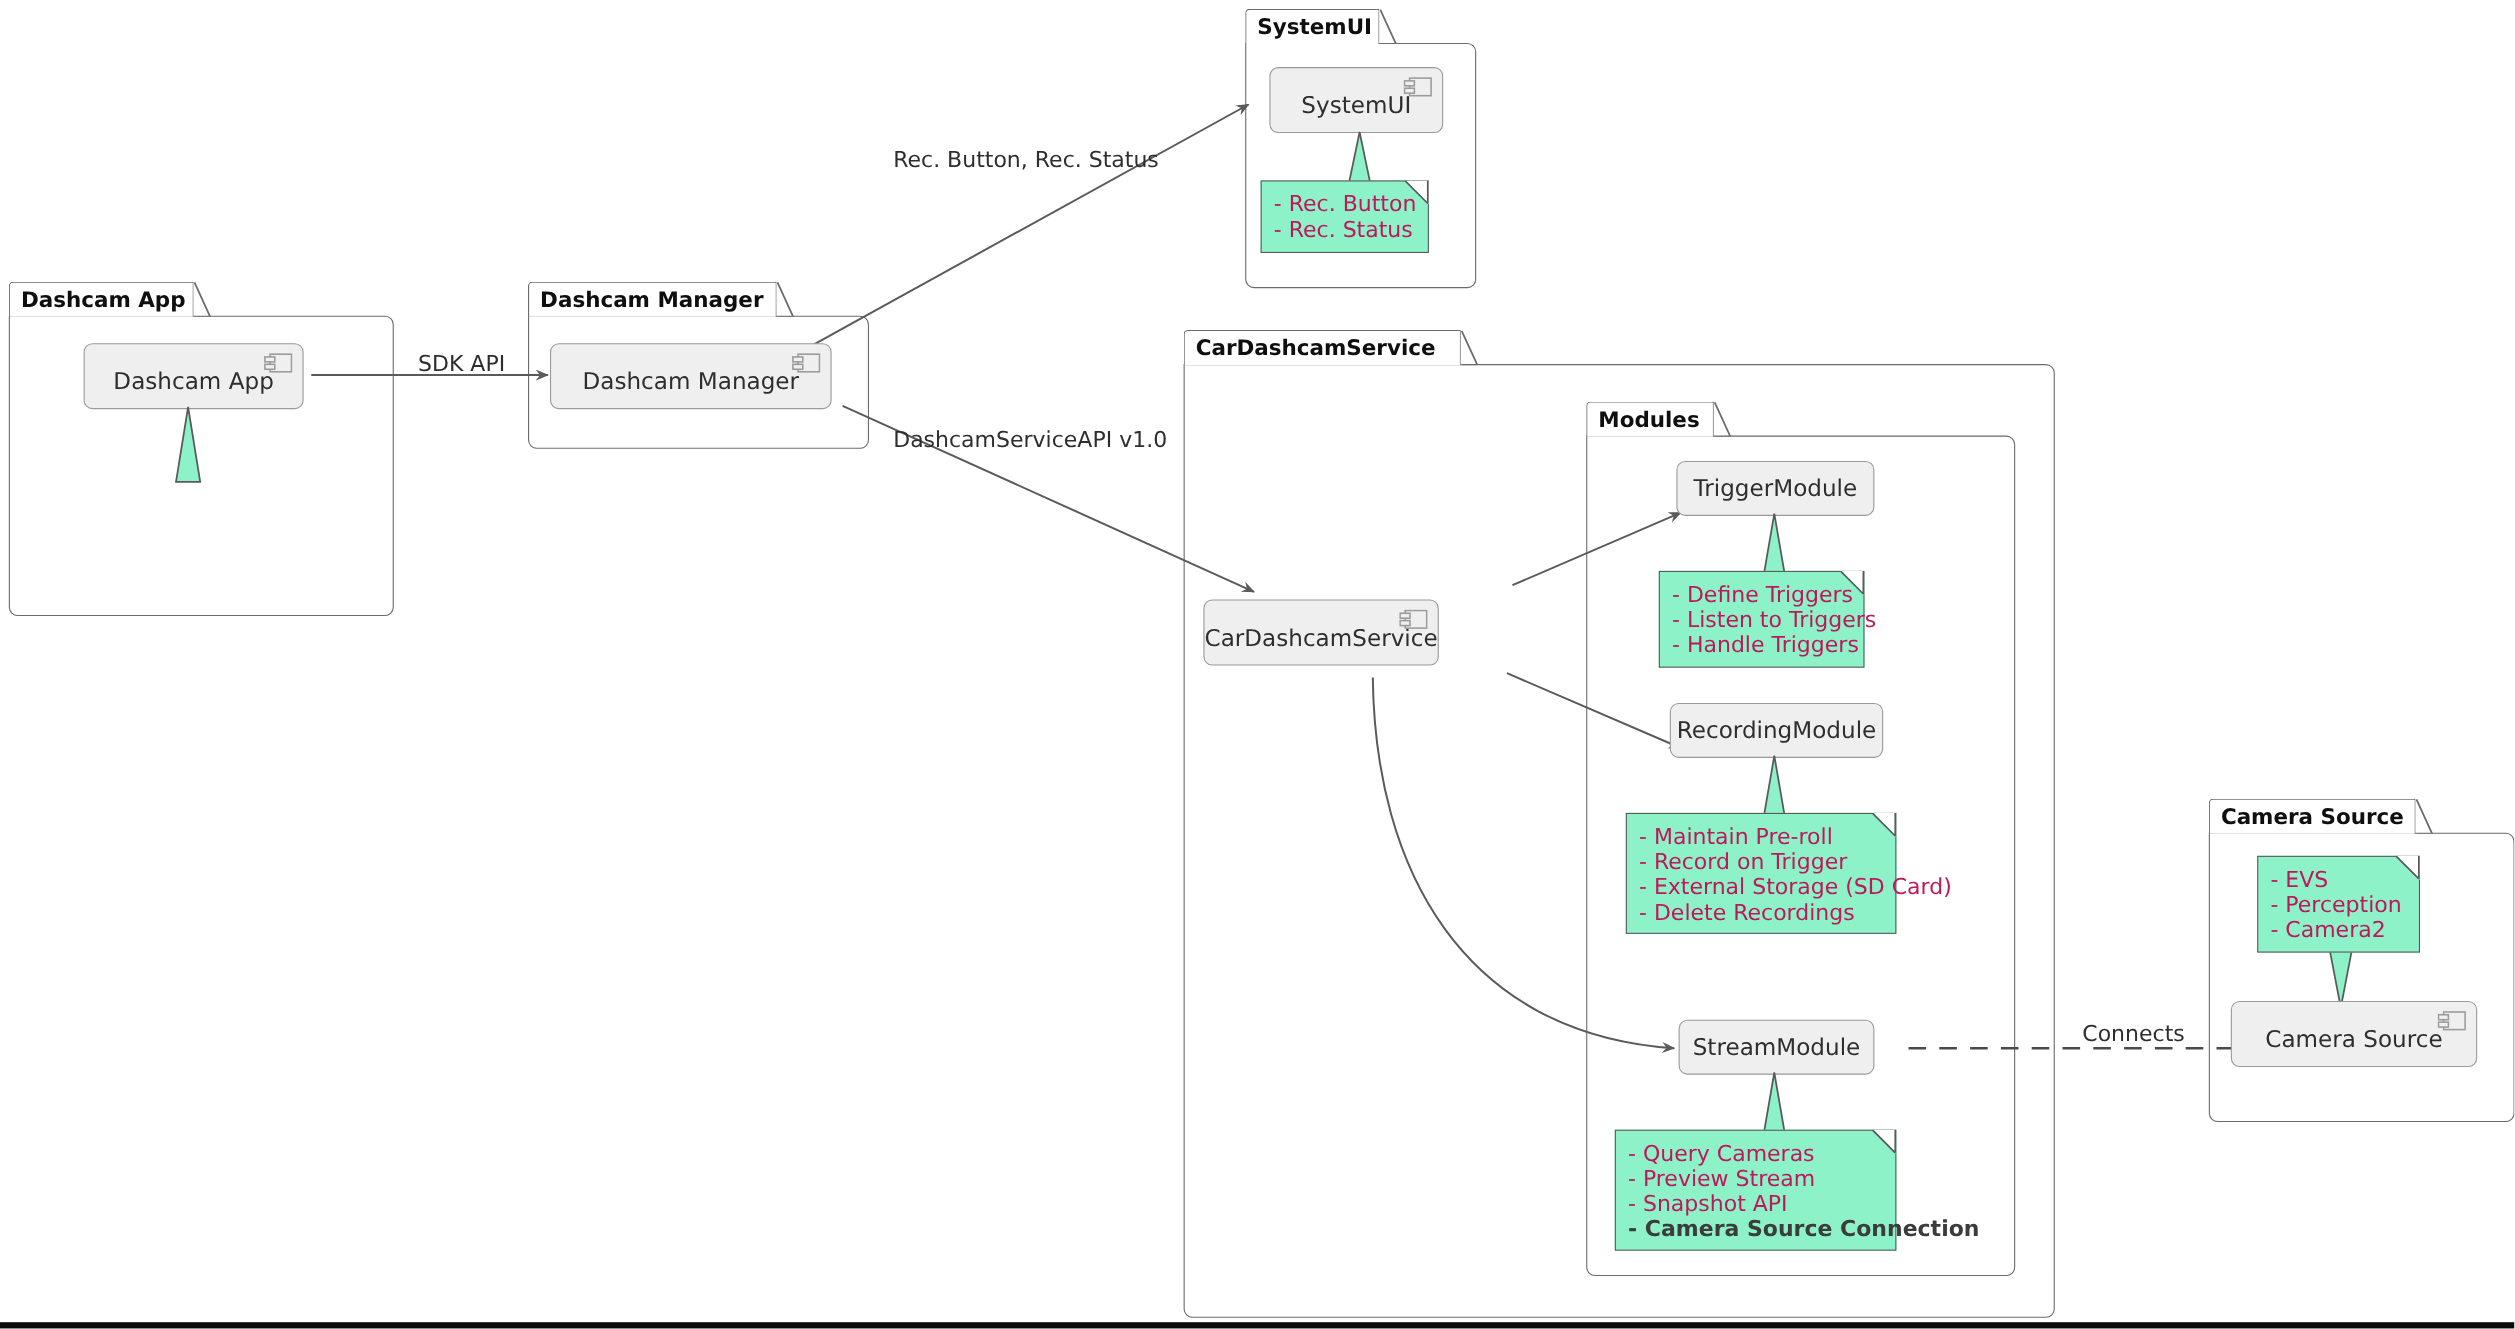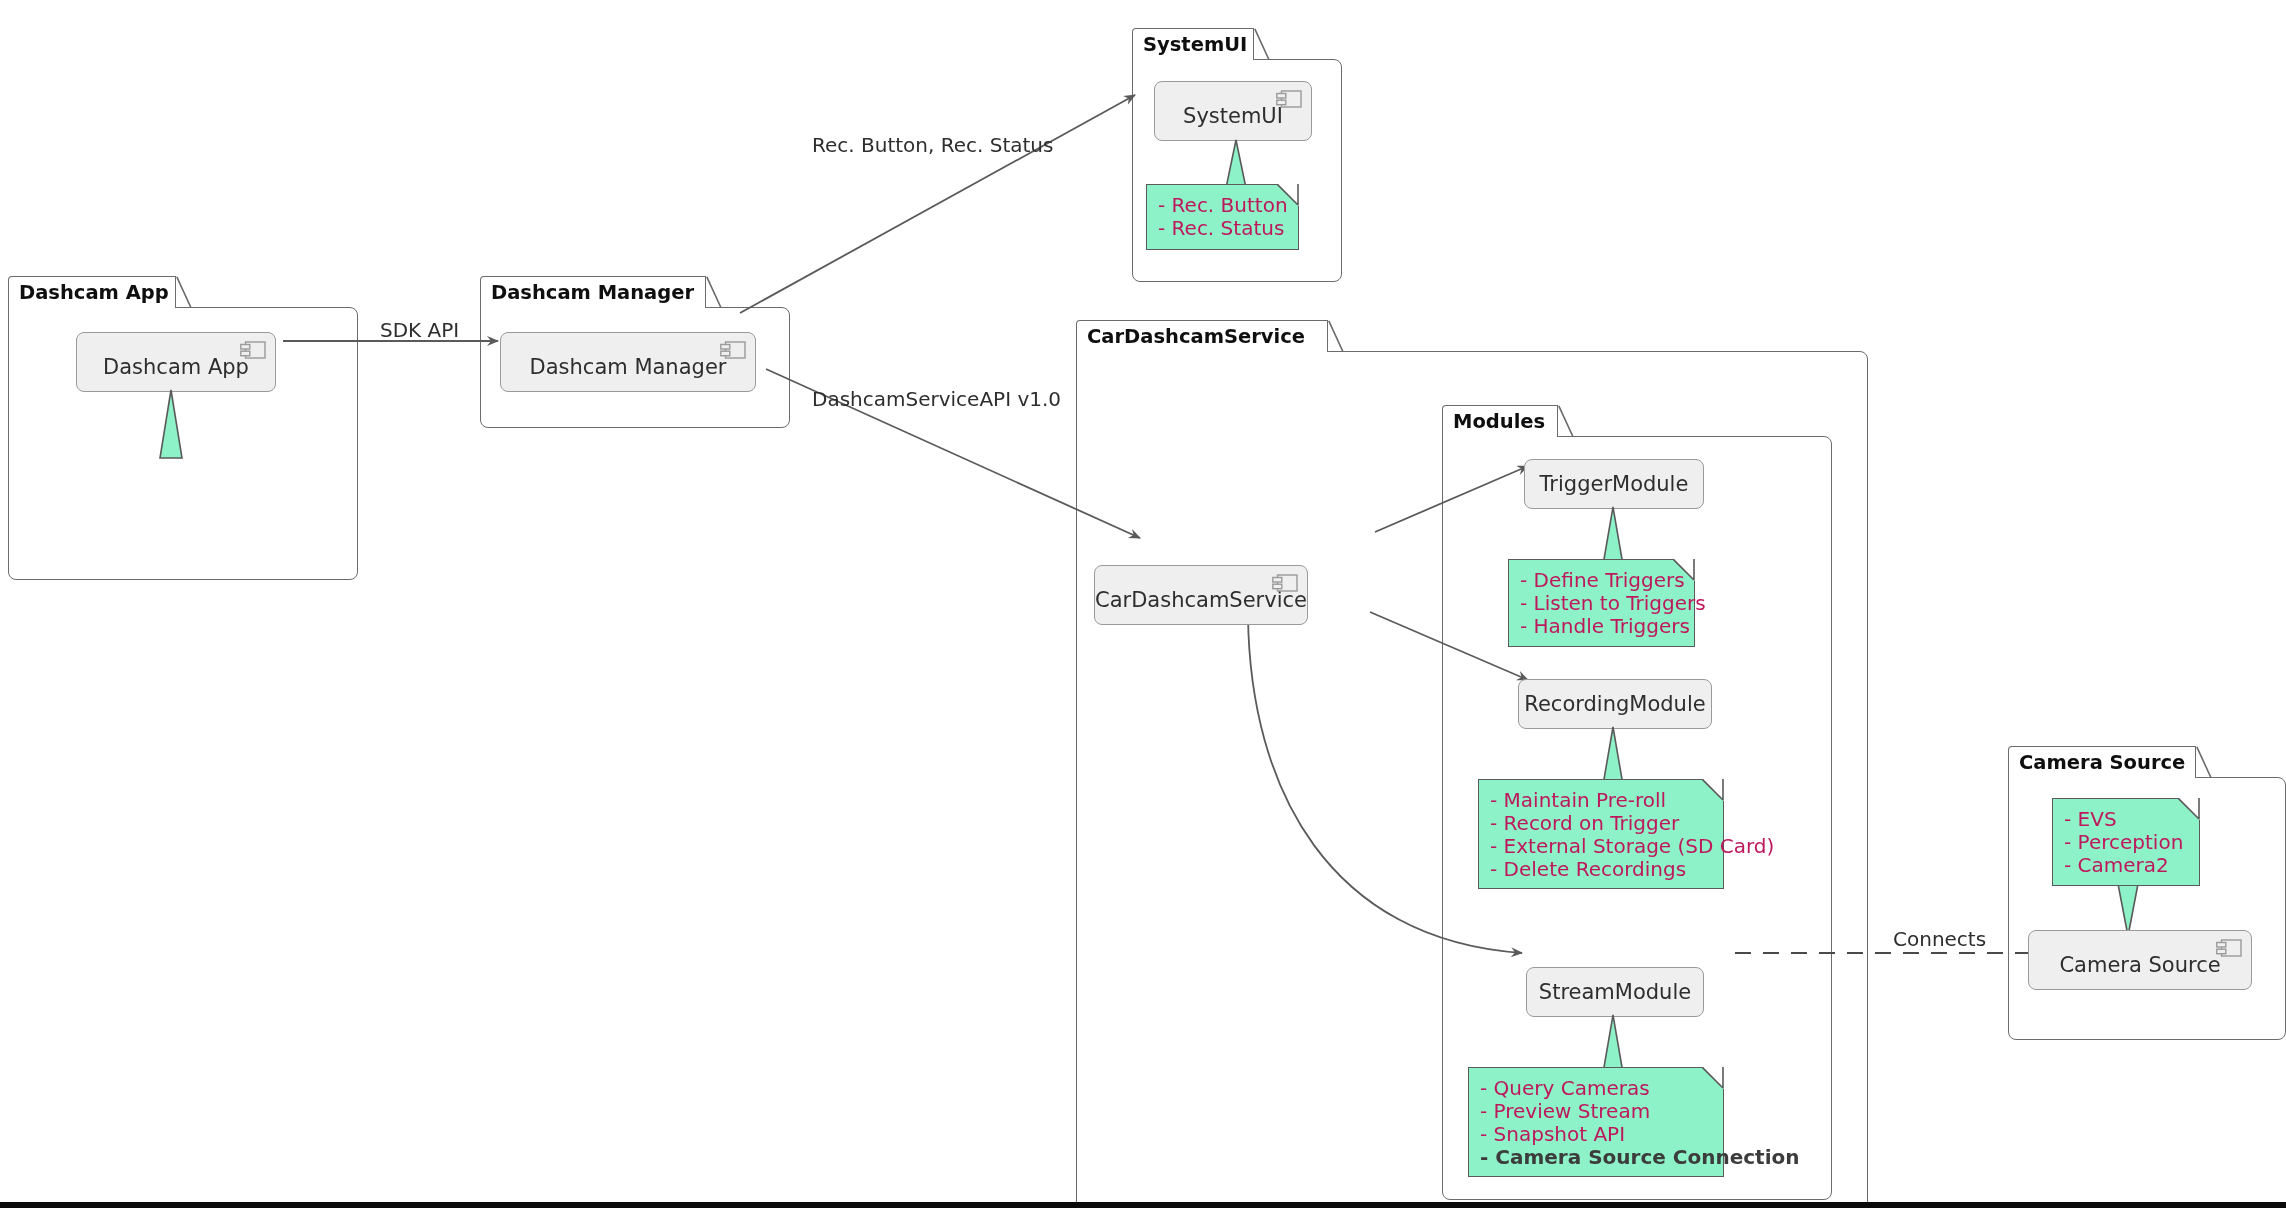--- a/index.html
+++ b/index.html
@@ -9,21 +9,21 @@
     -webkit-font-smoothing:antialiased;
   }
   #canvas{
     position:relative;
     width:2286px;
     height:1208px;
     background:#ffffff;
     overflow:hidden;
   }
   
-  .pkg{position:absolute;margin-top:20px;}
+  .pkg{position:absolute;}
   .pkg-tab{
     position:absolute;
     left:0; top:0;
     height:32px;
     background:#ffffff;
     border:1.6px solid #6b6b6b;
     border-bottom:none;
     border-radius:4px 0 0 0;
     box-sizing:border-box;
     display:flex;

